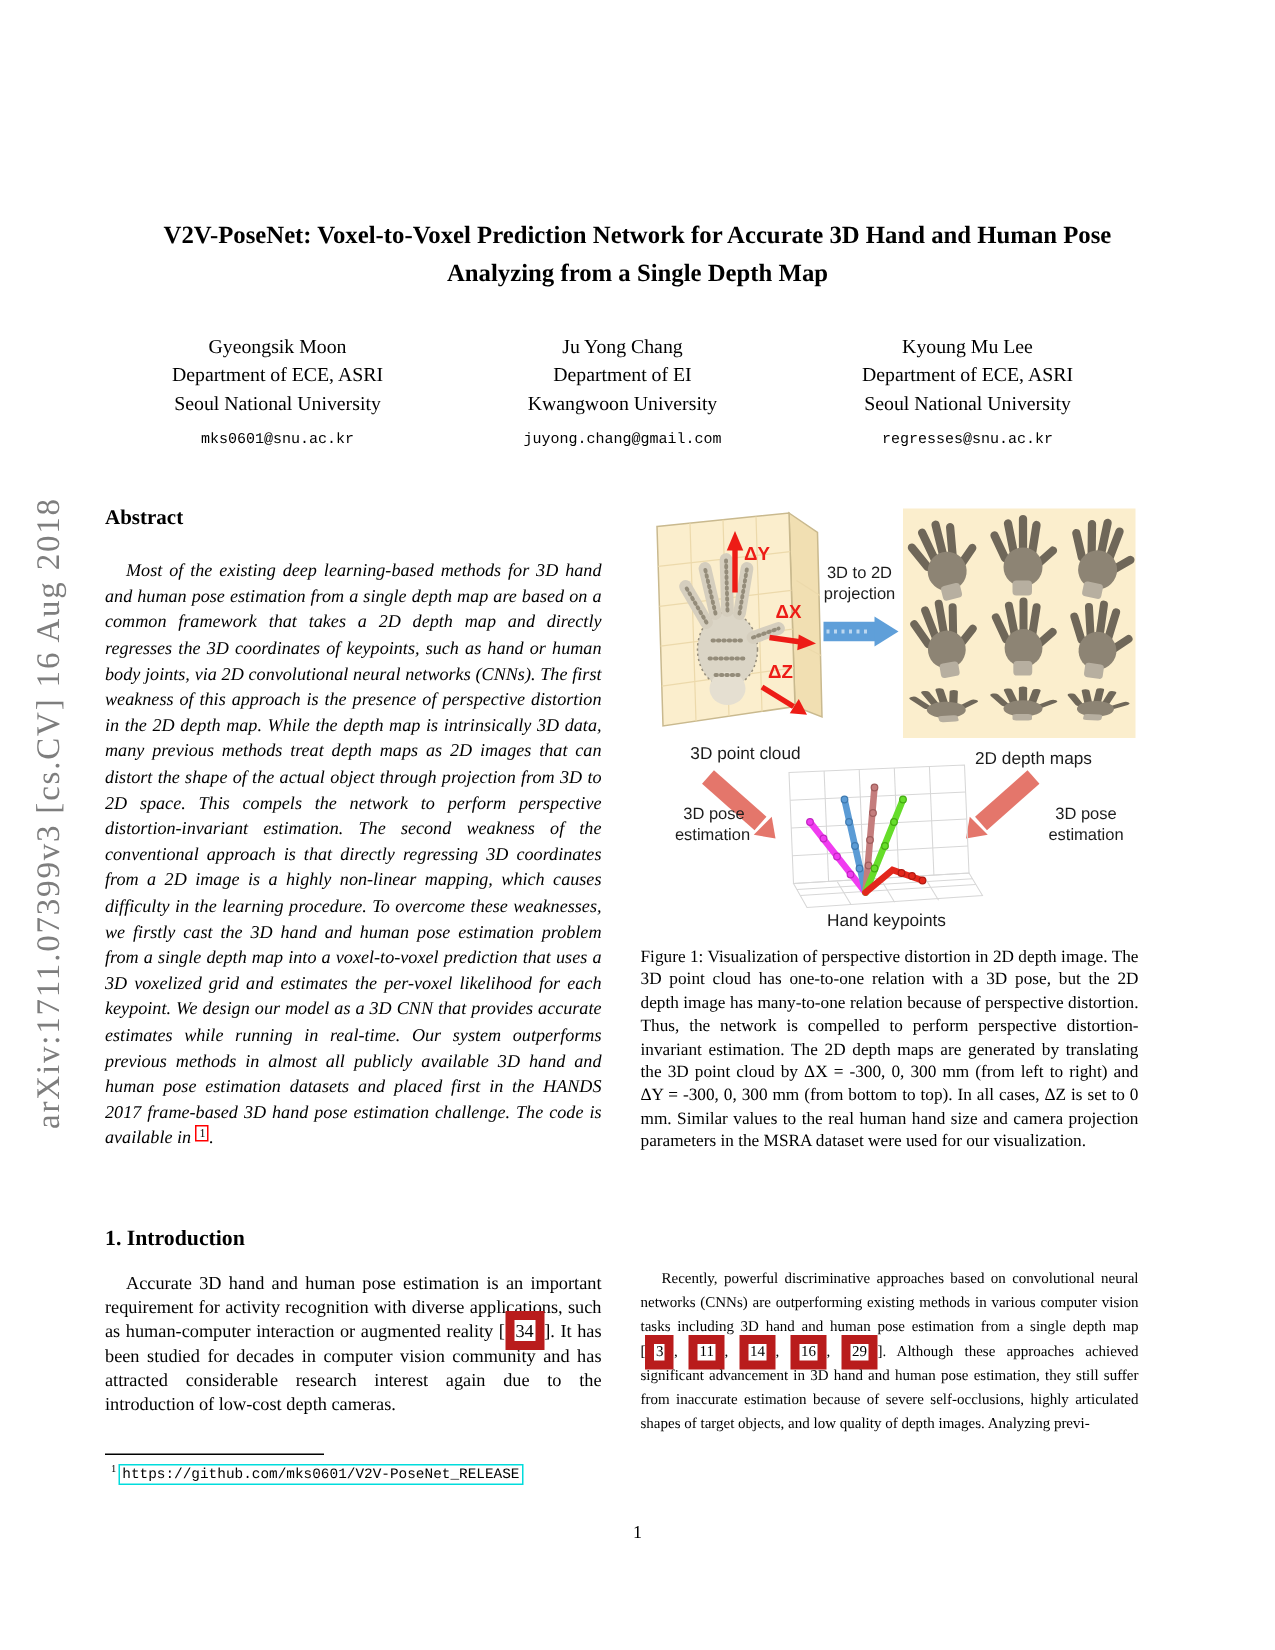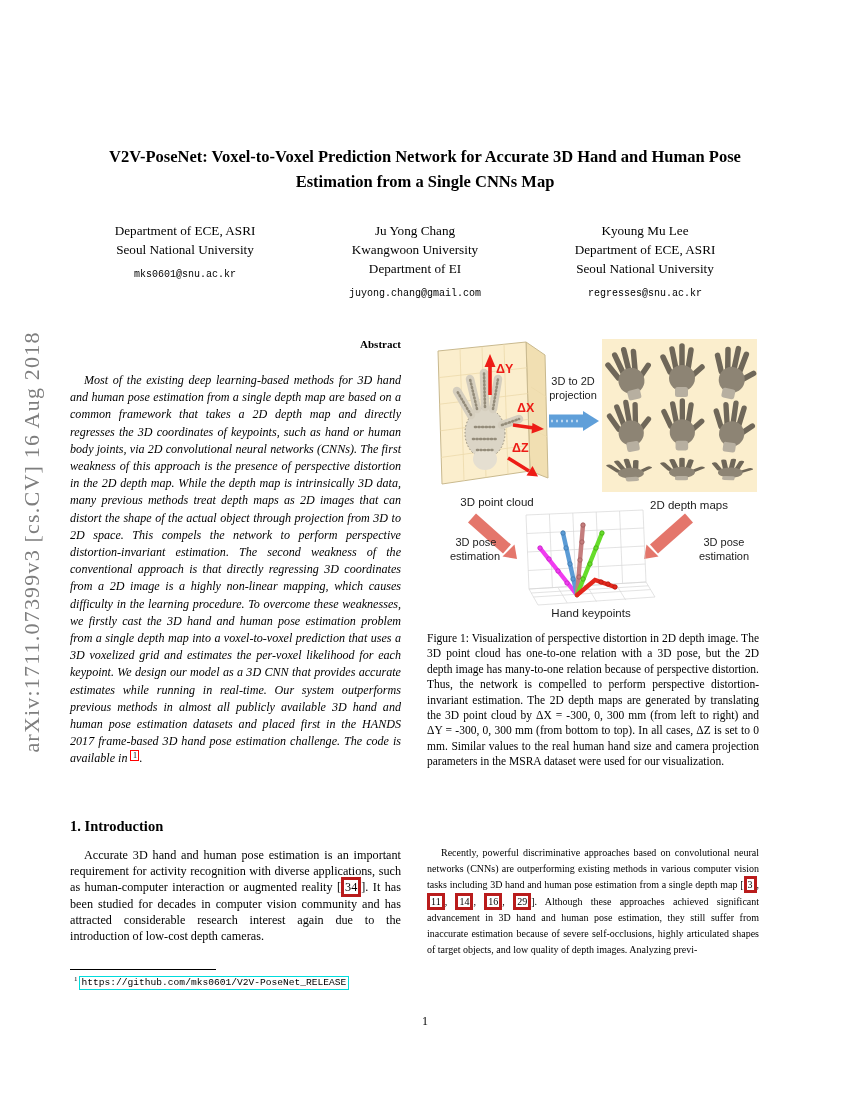--- a/index.html
+++ b/index.html
@@ -18,21 +18,21 @@
     position:absolute; left:85px; top:144px; width:680px;
     text-align:center; font-size:16.5px; font-weight:bold; line-height:25px;
   }
   .authors { position:absolute; left:70px; top:221px; width:690px; display:flex; }
   .author { flex:1; text-align:center; font-size:13.2px; line-height:19px; }
   .author .email {
     font-family:"Liberation Mono", monospace; font-size:10px; margin-top:6px;
   }
   .abstract-heading {
     position:absolute; left:70px; top:338px; width:331px;
-    text-align:right; font-weight:bold; font-size:11px;
+    text-align:left; font-weight:bold; font-size:14px;
   }
   .abstract-body {
     position:absolute; left:70px; top:372px; width:331px;
     font-style:italic; font-size:12.1px; line-height:17.2px;
     text-align:justify; text-indent:14px;
   }
   .intro-heading { position:absolute; left:70px; top:818px; font-size:14.5px; font-weight:bold; }
   .intro-body {
     position:absolute; left:70px; top:847px; width:331px;
     font-size:12.2px; line-height:16.2px; text-align:justify; text-indent:14px;
@@ -44,47 +44,48 @@
   .figure-graphic { position:absolute; left:427px; top:337px; }
   .figure-caption {
     position:absolute; left:427px; top:631px; width:332px;
     font-size:11.5px; line-height:15.4px; text-align:justify;
   }
   .col2-body {
     position:absolute; left:427px; top:845px; width:332px;
     font-size:10px; line-height:16.2px; text-align:justify; text-indent:14px;
   }
   .page-number { position:absolute; left:0; top:1014px; width:850px; text-align:center; font-size:12px; }
-  .seg-cite { border:3px solid #b91c1c; padding:0 1px; line-height:1; }
+  .seg-cite { border:6px solid #b91c1c; padding:0 1px; line-height:1; }
   .seg-footref {
     border:1px solid #ff0000; font-size:8px; vertical-align:4px;
     padding:0 1.5px; line-height:1; font-style:normal;
   }
   svg text { font-family:"Liberation Sans", sans-serif; }
   .fig-label { font-size:11.5px; fill:#1c1c1c; }
   .fig-small-label { font-size:11px; fill:#1c1c1c; }
   .delta-label { font-size:12.5px; font-weight:bold; fill:#ed1c16; }
 </style>
 </head>
 <body>
 
 <div class="watermark">arXiv:1711.07399v3  [cs.CV]  16 Aug 2018</div>
 
-<div class="title">V2V-PoseNet: Voxel-to-Voxel Prediction Network for Accurate 3D Hand and Human Pose Estimation from a Single CNNs Map</div>
+<div class="title">V2V-PoseNet: Voxel-to-Voxel Prediction Network for Accurate 3D Hand and Human Pose Analyzing from a Single Depth Map</div>
 
 <div class="authors">
   <div class="author">
+    <div>Gyeongsik Moon</div>
     <div>Department of ECE, ASRI</div>
     <div>Seoul National University</div>
     <div class="email">mks0601@snu.ac.kr</div>
   </div>
   <div class="author">
     <div>Ju Yong Chang</div>
+    <div>Department of EI</div>
     <div>Kwangwoon University</div>
-    <div>Department of EI</div>
     <div class="email">juyong.chang@gmail.com</div>
   </div>
   <div class="author">
     <div>Kyoung Mu Lee</div>
     <div>Department of ECE, ASRI</div>
     <div>Seoul National University</div>
     <div class="email">regresses@snu.ac.kr</div>
   </div>
 </div>
 

